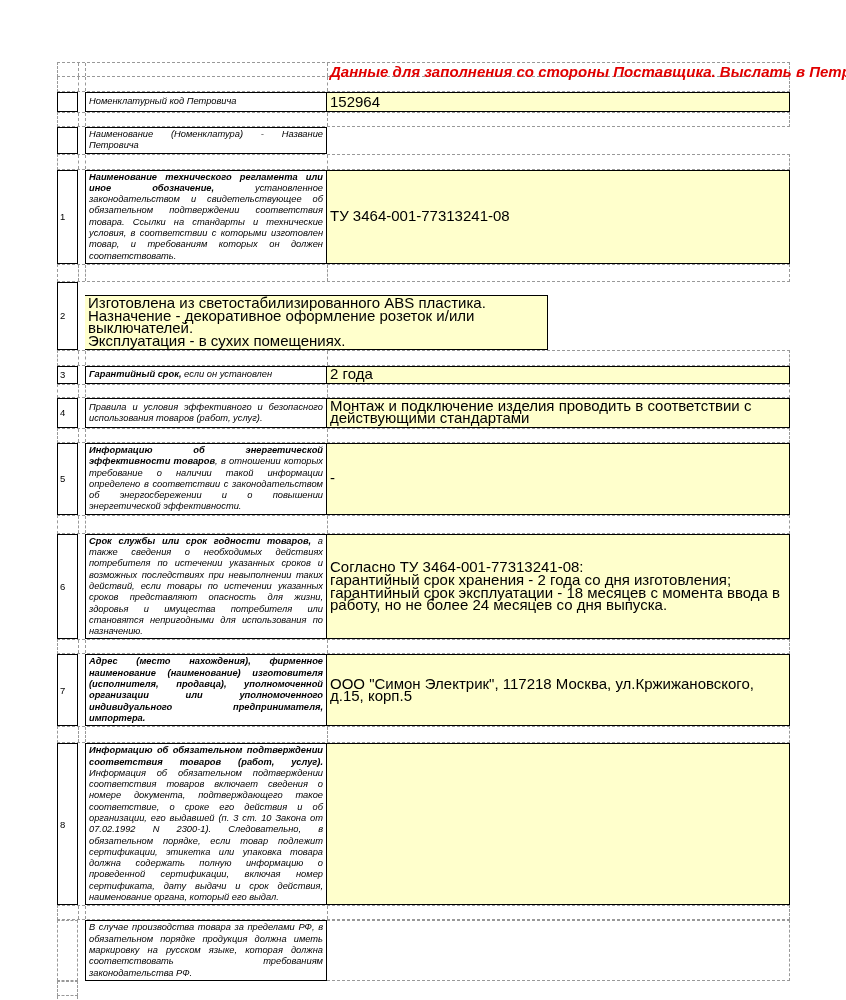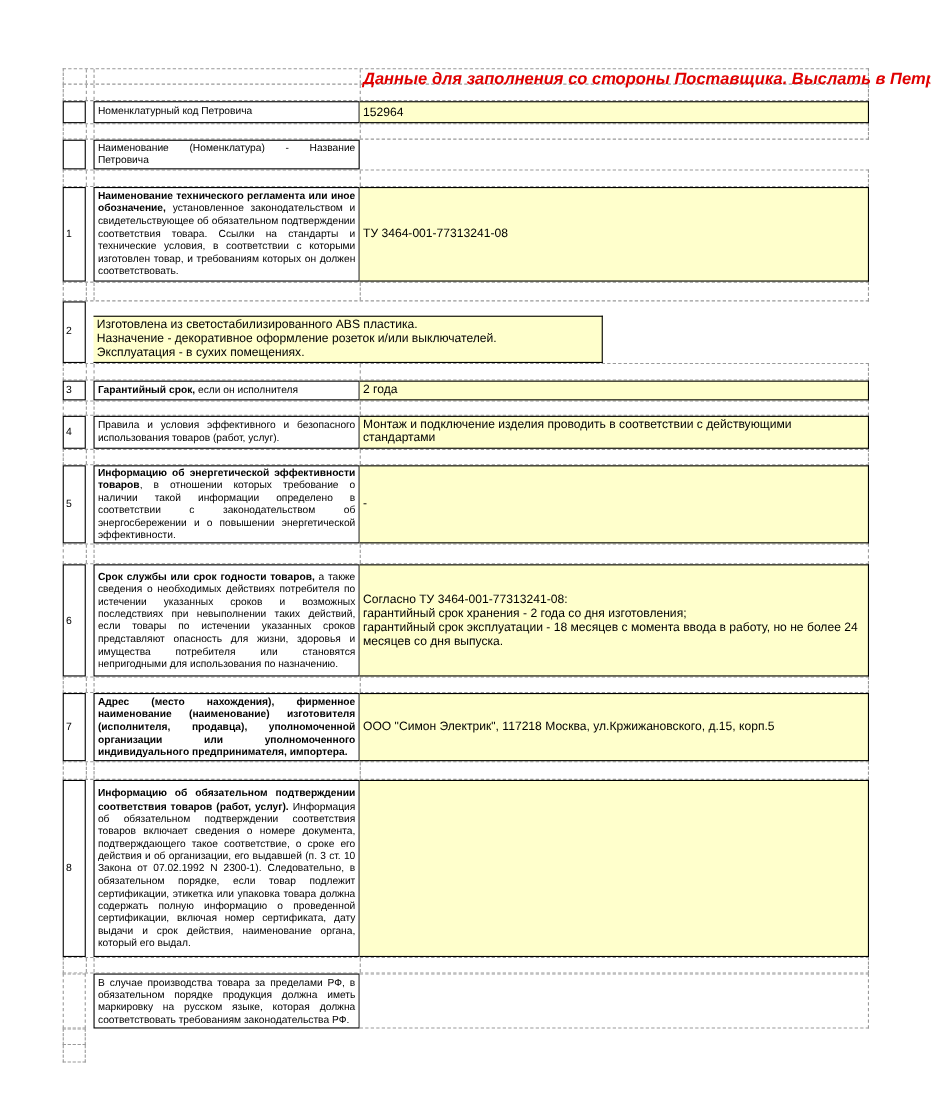--- a/index.html
+++ b/index.html
@@ -18,24 +18,24 @@
   .gc-d{flex:1;border-right:none !important;position:relative;}
 
   
   .crow{display:flex;align-items:stretch;}
   .numcell{width:21px;border:1px solid #000;display:flex;align-items:center;
            padding-left:2px;font-size:9.5px;background:#fff;}
   .numcell.dash{border:1px dashed #999;}
   .spacercol{width:7px;}
   .labelcell{width:242px;border:1px solid #000;background:#fff;padding:1px 3px;
              font-size:9.3px;line-height:11.3px;text-align:justify;
-             display:flex;flex-direction:column;justify-content:center;}
+             display:flex;flex-direction:column;justify-content:center;font-style:italic;}
   .labelcell .b{font-weight:bold;}
   .valuecell{width:463px;border:1px solid #000;border-left:none;background:#FFFFCC;
-             padding:1px 3px;font-size:11px;line-height:12px;
+             padding:1px 3px;font-size:15px;line-height:12px;
              display:flex;flex-direction:column;justify-content:center;}
   .valuecell.vtop{justify-content:flex-start;margin-top:13px;}
   .valuecell div{margin:0 0 1px 0;}
   .valuecell.white{background:#fff;border:1px dashed #999;border-left:none;}
 
   .rednote{position:absolute;left:273px;top:1px;white-space:nowrap;
            color:#e00000;font-style:italic;font-weight:bold;font-size:15px;}
 
   .minibox{width:21px;border:1px dashed #999;background:#fff;}
 </style>
@@ -124,21 +124,21 @@
       <div class="gc gc-a"></div>
         <div class="gc gc-b"></div>
       <div class="gc gc-c"></div>
         <div class="gc gc-d"></div>
     </div>
 
     <div class="crow" style="min-height:18px">
       <div class="numcell">3</div>
       <div class="spacercol"></div>
       <div class="labelcell">
-        <span><span class="b">Гарантийный срок,</span><span> если он исполнителя</span></span>
+        <span><span class="b">Гарантийный срок,</span><span> если он установлен</span></span>
       </div>
       <div class="valuecell">
         <div>2 года</div>
       </div>
     </div>
 
     <div class="gaprow" style="height:14px">
       <div class="gc gc-a"></div>
         <div class="gc gc-b"></div>
       <div class="gc gc-c"></div>

